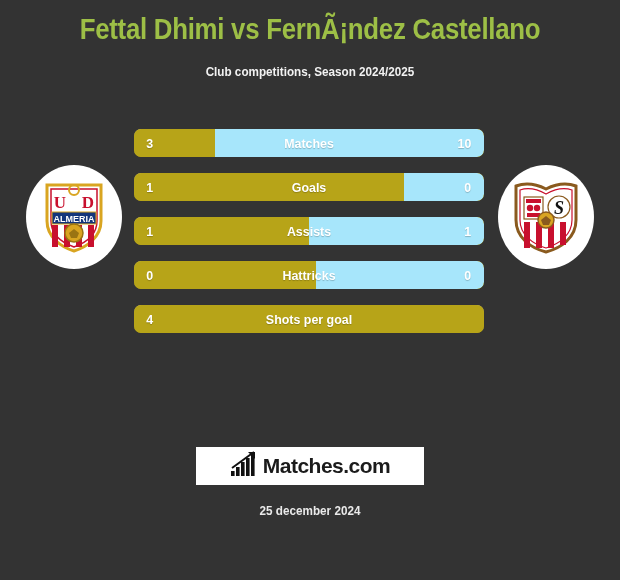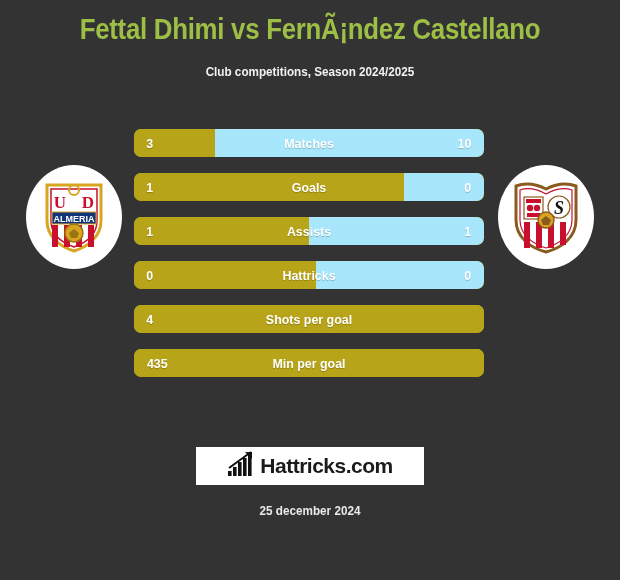--- a/index.html
+++ b/index.html
@@ -244,37 +244,31 @@
   </div>
 
 
   <div class="stat-row single">
     <div class="fill-home" style="width:100%"></div>
     <div class="stat-home-val">4</div>
     <div class="stat-label">Shots per goal</div>
     <div class="stat-away-val"></div>
   </div>
 
-  <div class="stat-row single">
-    <div class="fill-home" style="width:100%"></div>
-    <div class="stat-home-val">435</div>
-    <div class="stat-label">Min per goal</div>
-    <div class="stat-away-val"></div>
-  </div>
 
 </div>
 
 <div class="brand">
   <span class="brand-icon">
     <svg width="28" height="26" viewBox="0 0 28 26">
       <rect x="1" y="20" width="3.6" height="5" fill="#111111"></rect>
       <rect x="6" y="16" width="3.6" height="9" fill="#111111"></rect>
       <rect x="11" y="11" width="3.6" height="14" fill="#111111"></rect>
       <rect x="16" y="7" width="3.6" height="18" fill="#111111"></rect>
       <rect x="21" y="3" width="3.6" height="22" fill="#111111"></rect>
       <path d="M2 17 L24 1" stroke="#111111" stroke-width="2" fill="none"></path>
       <path d="M18 1 H25 V8 Z" fill="#111111"></path>
     </svg>
   </span>
-  <span class="brand-text">Hattricks.com</span>
+  <span class="brand-text">Matches.com</span>
 </div>
 
 <div class="date">25 december 2024</div>
 
 </body></html>

